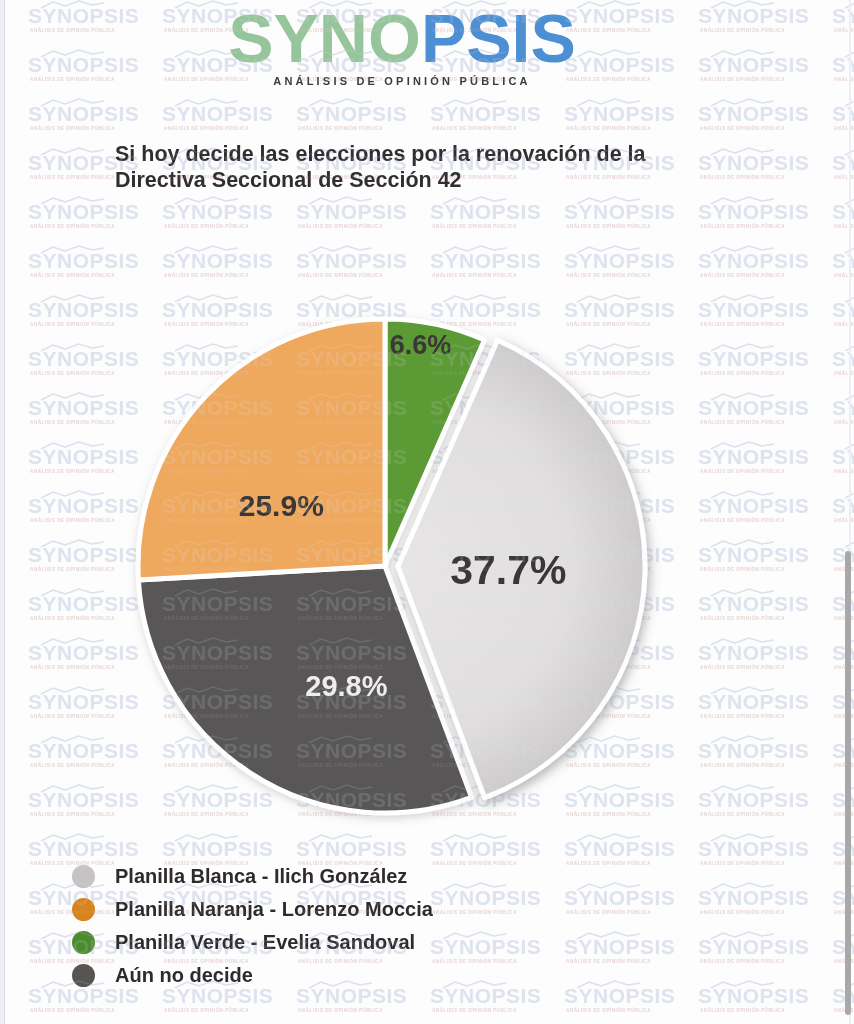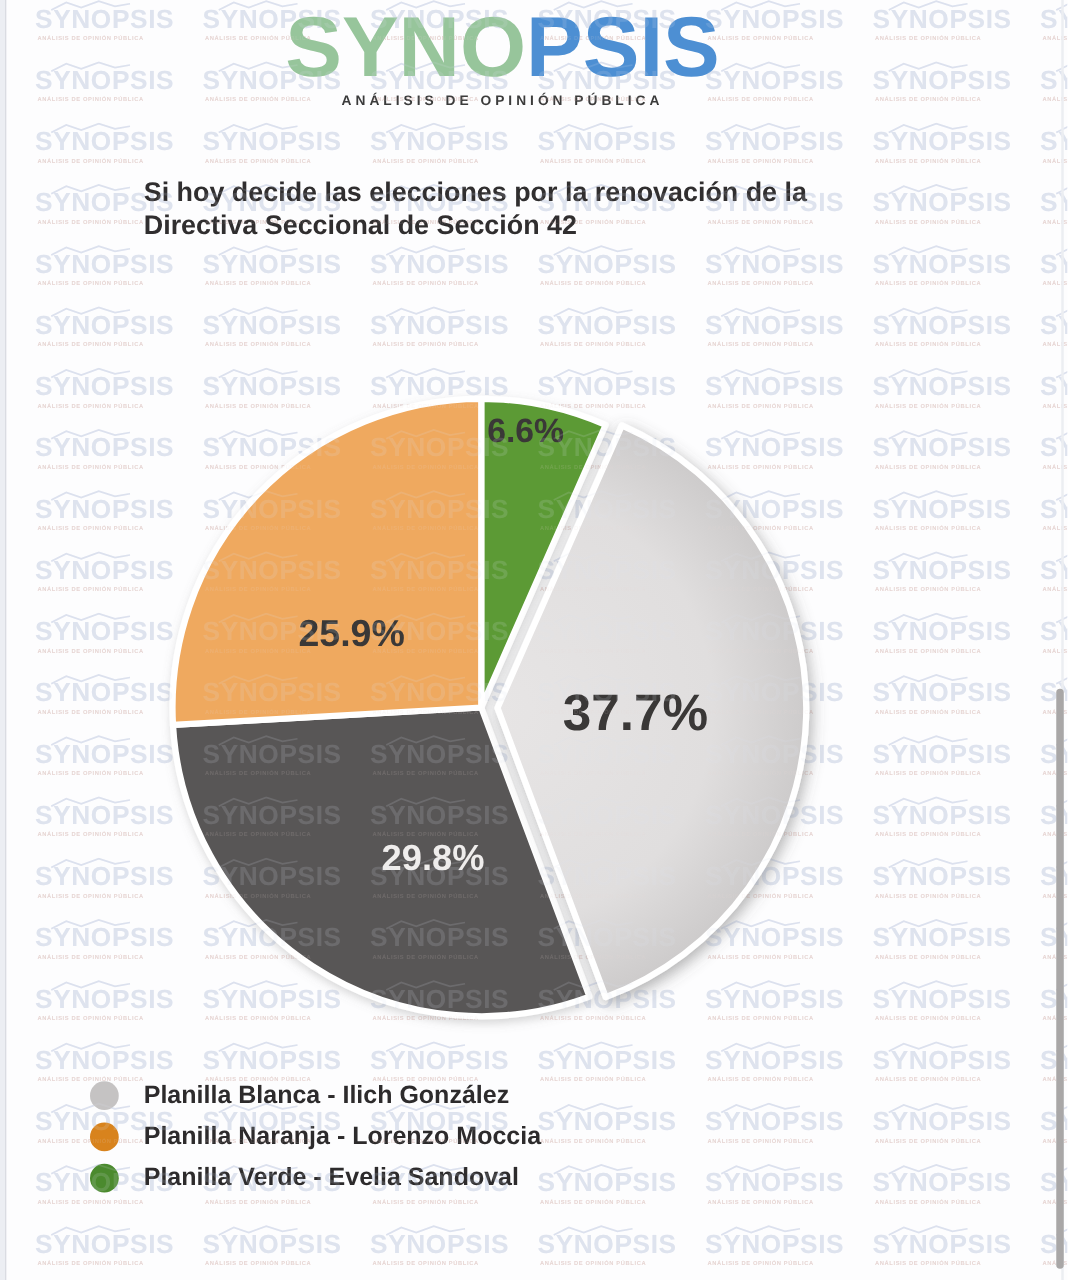--- a/index.html
+++ b/index.html
@@ -1206,20 +1206,24 @@
           <span class="legend-label">Planilla Blanca - Ilich González</span>
         </div>
         <div class="legend-item">
           <span class="legend-swatch" style="background: rgb(216, 131, 29);"></span>
           <span class="legend-label">Planilla Naranja - Lorenzo Moccia</span>
         </div>
         <div class="legend-item">
           <span class="legend-swatch" style="background: rgb(75, 138, 46);"></span>
           <span class="legend-label">Planilla Verde - Evelia Sandoval</span>
         </div>
+        <div class="legend-item">
+          <span class="legend-swatch" style="background: rgb(87, 85, 84);"></span>
+          <span class="legend-label">Aún no decide</span>
+        </div>
       </div>
   </div>
 
   <div id="wm-front" class="wm-layer wm-front">
       <div class="wm" style="left:-106px;top:0px">
         <div class="wm-text">SYNOPSIS</div>
         <div class="wm-sub">ANÁLISIS DE OPINIÓN PÚBLICA</div>
       </div>
       <div class="wm" style="left:28px;top:0px">
         <svg class="wm-zig" width="70" height="9">

